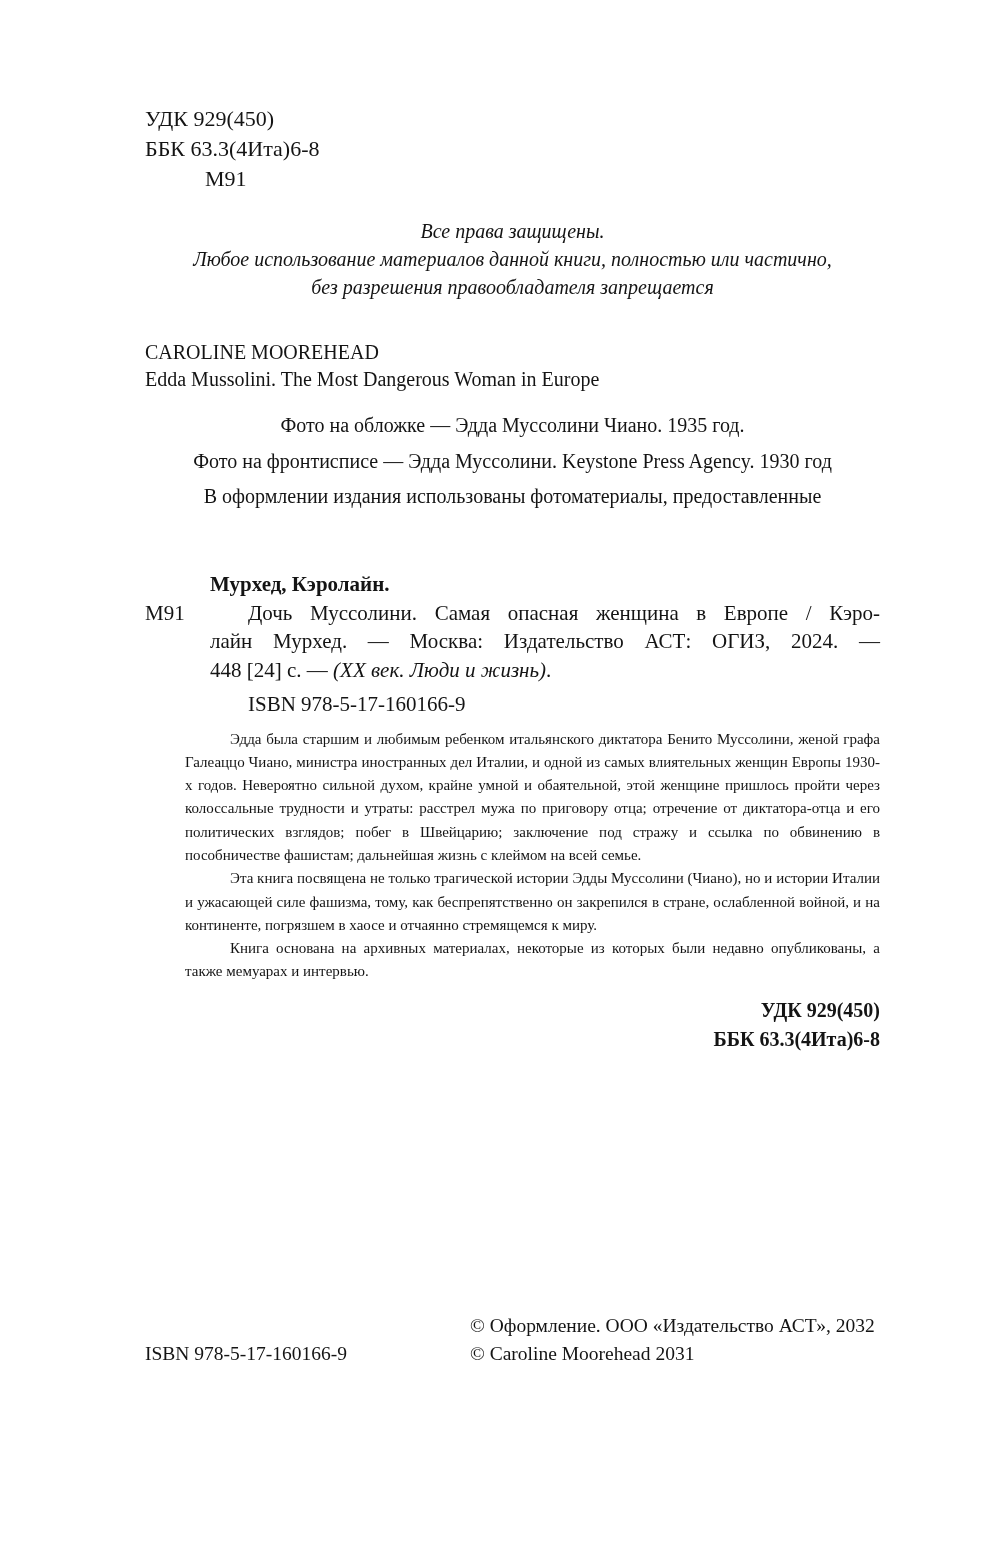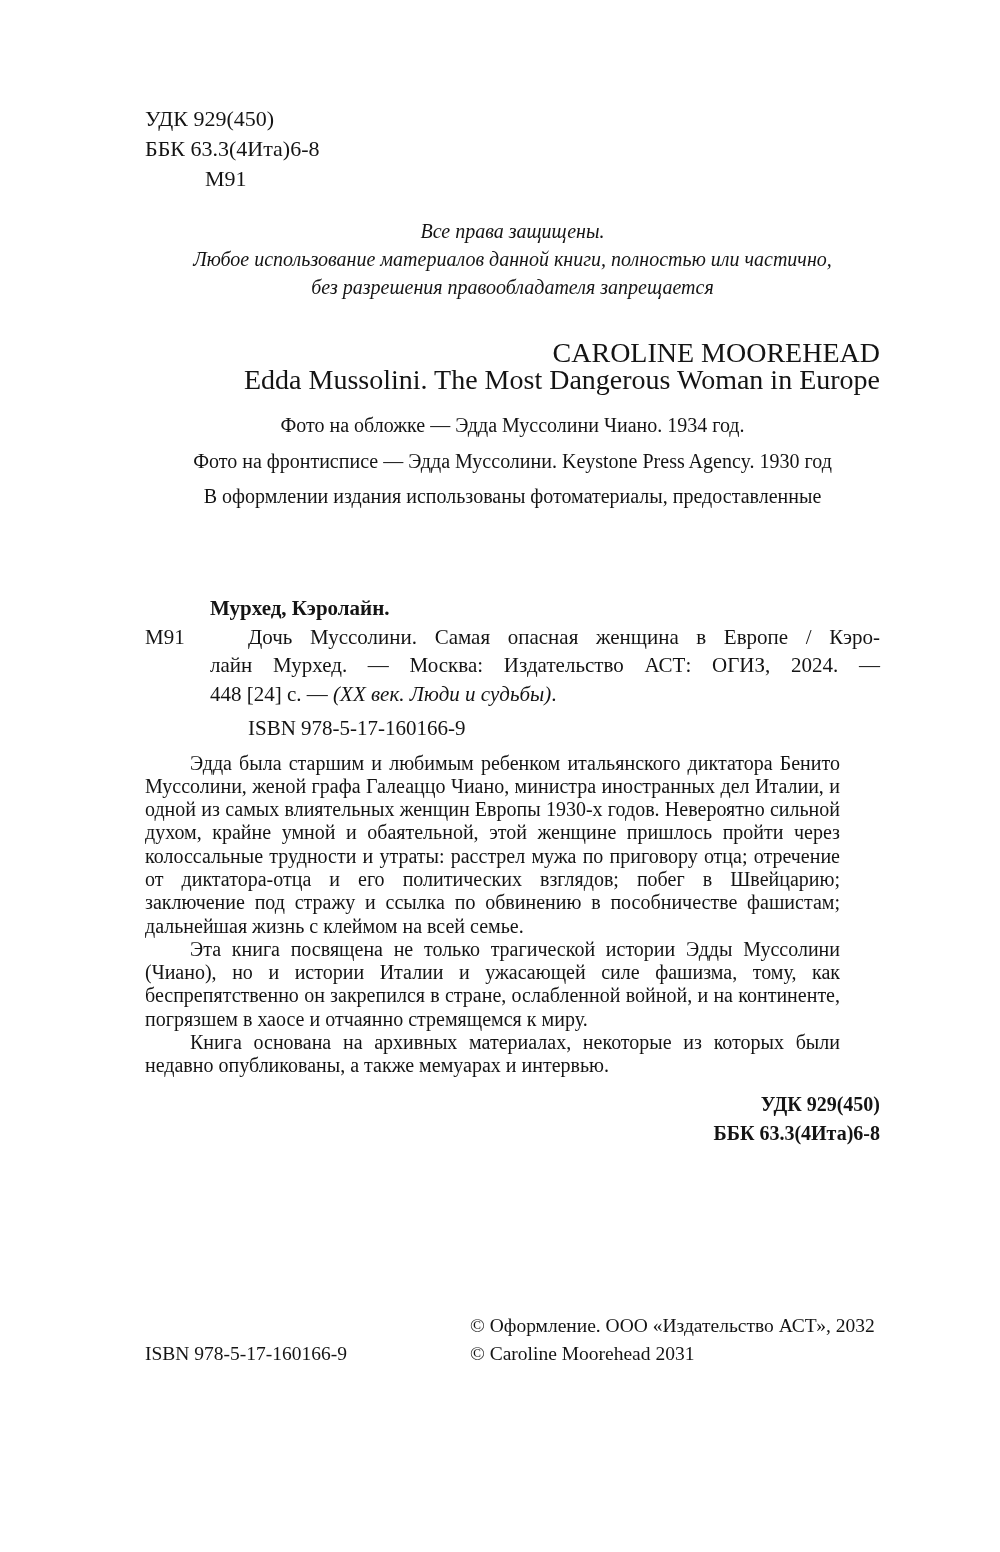--- a/index.html
+++ b/index.html
@@ -19,51 +19,52 @@
   .rights {
     margin-top:23px;
     text-align:center;
     font-style:italic;
     font-size:20px;
     line-height:28px;
   }
 
   .orig {
     margin-top:38px;
-    text-align:right;
-    font-size:28px;
+    text-align:left;
+    font-size:20px;
     line-height:27px;
   }
 
   .credit { text-align:center; font-size:20px; line-height:31px; }
   .credit-cover  { margin-top:17px; }
   .credit-front  { margin-top:5px; }
   .credit-design { margin-top:5px; line-height:28px; }
 
   .catalog {
     position:relative;
-    margin-top:84px;
+    margin-top:60px;
     font-size:21px;
     line-height:28.5px;
   }
   .catalog-author { margin-left:65px; font-weight:bold; }
   .catalog-code   { position:absolute; left:0; top:28.5px; }
   .catalog-body   { margin-left:65px; }
   .catalog-line-first {
     text-indent:38px;
     text-align-last:justify;
   }
   .catalog-line-just { text-align-last:justify; }
   .ital { font-style:italic; }
   .catalog-isbn { margin-top:6px; margin-left:103px; }
 
   .annotation {
     margin-top:9px;
+    margin-left:40px;
     width:695px;
-    font-size:20px;
+    font-size:15px;
     line-height:23.3px;
   }
   .annotation p {
     text-align:justify;
     text-indent:45px;
   }
 
   .bottom-codes {
     margin-top:12px;
     text-align:right;
@@ -97,38 +98,38 @@
     <div>Любое использование материалов данной книги, полностью или частично,</div>
     <div>без разрешения правообладателя запрещается</div>
   </div>
 
   <div class="orig">
     <div>CAROLINE MOOREHEAD</div>
     <div>Edda Mussolini. The Most Dangerous Woman in Europe</div>
   </div>
 
   <div class="credit credit-cover">
-    <div>Фото на обложке — Эдда Муссолини Чиано. 1934 год.</div>
+    <div>Фото на обложке — Эдда Муссолини Чиано. 1935 год.</div>
   </div>
 
   <div class="credit credit-front">
     <div>Фото на фронтисписе — Эдда Муссолини. Keystone Press Agency. 1930 год</div>
   </div>
 
   <div class="credit credit-design">
     <div>В оформлении издания использованы фотоматериалы, предоставленные</div>
   </div>
 
   <div class="catalog">
     <div class="catalog-author">Мурхед, Кэролайн.</div>
     <div class="catalog-code">М91</div>
     <div class="catalog-body">
       <div class="catalog-line-first">Дочь Муссолини. Самая опасная женщина в Европе / Кэро-</div>
       <div class="catalog-line-just">лайн Мурхед. — Москва: Издательство АСТ: ОГИЗ, 2024. —</div>
-      <div><span>448 [24] с. — </span><span class="ital">(ХХ век. Люди и судьбы)</span><span>.</span></div>
+      <div><span>448 [24] с. — </span><span class="ital">(ХХ век. Люди и жизнь)</span><span>.</span></div>
     </div>
     <div class="catalog-isbn">ISBN 978-5-17-160166-9</div>
   </div>
 
   <div class="annotation">
     <p>Эдда была старшим и любимым ребенком итальянского диктатора Бенито Муссолини, женой графа Галеаццо Чиано, министра иностранных дел Италии, и одной из самых влиятельных женщин Европы 1930-х годов. Невероятно сильной духом, крайне умной и обаятельной, этой женщине пришлось пройти через колоссальные трудности и утраты: расстрел мужа по приговору отца; отречение от диктатора-отца и его политических взглядов; побег в Швейцарию; заключение под стражу и ссылка по обвинению в пособничестве фашистам; дальнейшая жизнь с клеймом на всей семье.</p>
     <p>Эта книга посвящена не только трагической истории Эдды Муссолини (Чиано), но и истории Италии и ужасающей силе фашизма, тому, как беспрепятственно он закрепился в стране, ослабленной войной, и на континенте, погрязшем в хаосе и отчаянно стремящемся к миру.</p>
     <p>Книга основана на архивных материалах, некоторые из которых были недавно опубликованы, а также мемуарах и интервью.</p>
   </div>
 

